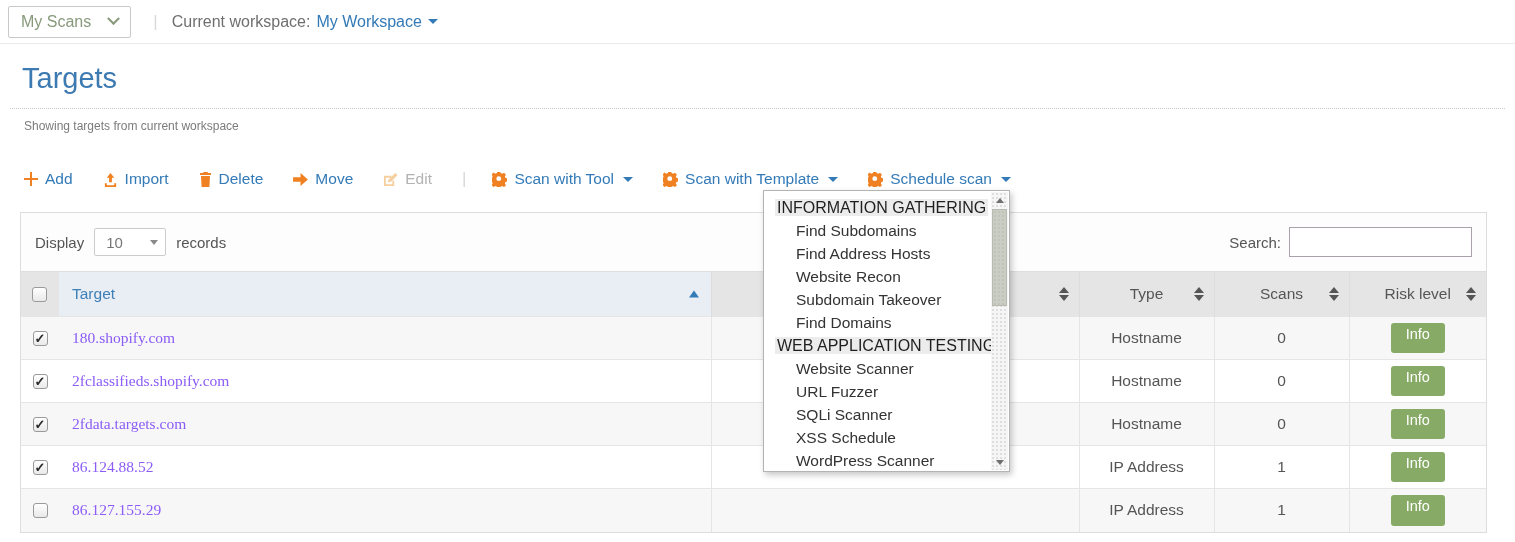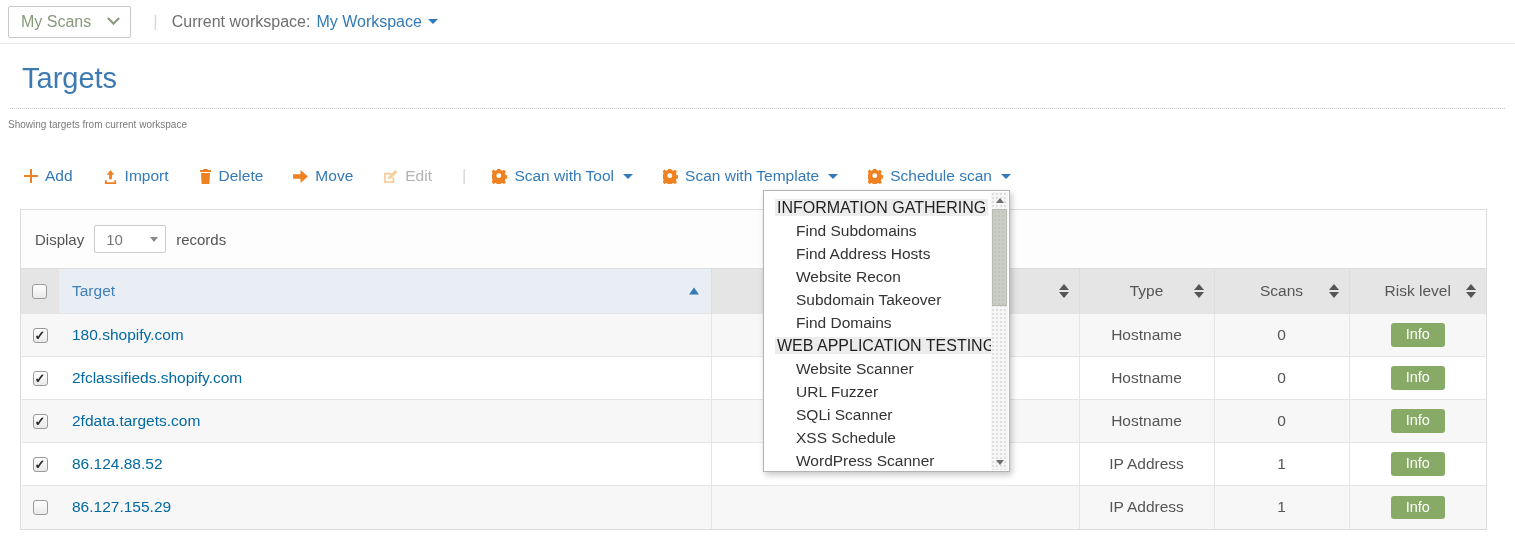--- a/index.html
+++ b/index.html
@@ -15,21 +15,21 @@
     transform:rotate(45deg) translate(-2px,-2px); display:inline-block; }
   .top-divider { color:#d8d8d8; margin:0 14px 0 22px; font-size:17px; }
   .ws-label { color:#6f6f6f; }
   .ws-name { color:#337ab7; margin-left:6px; cursor:pointer; display:inline-flex; align-items:center; gap:6px; }
   .caret-dn { width:0; height:0; border-left:5px solid transparent; border-right:5px solid transparent;
     border-top:5px solid #337ab7; display:inline-block; }
 
   
   .page-title { font-size:29px; font-weight:400; color:#3d7ab2; margin:18px 0 0 22px; }
   .dotted-rule { border-bottom:1px dotted #c9c9c9; margin:13px 10px 0 10px; }
-  .subtitle { color:#7b7b7b; font-size:10px; margin:10px 0 0 8px; }
+  .subtitle { color:#7b7b7b; font-size:12px; margin:10px 0 0 24px; }
 
   
   .toolbar { display:flex; align-items:center; margin:36px 0 0 24px; font-size:15.5px; }
   .tb-btn { display:inline-flex; align-items:center; gap:7px; color:#337ab7; cursor:pointer; margin-right:30px; }
   .tb-btn .ic { color:#f08122; display:inline-flex; }
   .tb-btn.disabled { color:#b3b3b3; cursor:default; }
   .tb-btn.disabled .ic { color:#f5cf9f; }
   .tb-sep { color:#d8d8d8; margin:0 26px 0 0; font-size:17px; }
   .tb-btn .caret-dn { margin-left:2px; }
 
@@ -50,38 +50,38 @@
   col.c-check{width:38px;} col.c-target{width:652px;} col.c-mid{width:368px;}
   col.c-type{width:135px;} col.c-scans{width:135px;} col.c-risk{width:137px;}
   th { height:45px; background:#e5e5e5; border-top:1px solid #ddd; border-left:1px solid #ddd;
     font-weight:400; color:#555; position:relative; cursor:pointer; }
   th:first-child { border-left:none; }
   th.th-target { background:#e9eef5; text-align:left; padding-left:13px; color:#3d7fb7; border-left:none; }
   td { height:43px; border-top:1px solid #e5e5e5; border-left:1px solid #e5e5e5; text-align:center; color:#555; }
   td:first-child, td:nth-child(2) { border-left:none; }
   td.td-target { text-align:left; padding-left:13px; }
   tr.odd td { background:#f7f7f7; }
-  a.target-link { color:#0369a1; text-decoration:none; cursor:pointer; }
+  a.target-link { color:#8b5cf6; text-decoration:none; cursor:pointer;font-family:Liberation Serif, serif; }
 
   .sort-both { position:absolute; right:10px; top:50%; transform:translateY(-50%);
     display:flex; flex-direction:column; gap:2px; }
   .sort-both .up { width:0;height:0;border-left:5px solid transparent;border-right:5px solid transparent;
     border-bottom:6px solid #555; }
   .sort-both .dn { width:0;height:0;border-left:5px solid transparent;border-right:5px solid transparent;
     border-top:6px solid #555; }
   .sort-asc { position:absolute; right:12px; top:50%; transform:translateY(-50%);
     width:0;height:0;border-left:5px solid transparent;border-right:5px solid transparent;
     border-bottom:7px solid #337ab7; }
 
   .cb { width:15px; height:15px; border:1px solid #9a9a9a; border-radius:3px; margin:0 auto;
     background:linear-gradient(#ffffff,#e9e9e9); display:flex; align-items:center; justify-content:center;
     font-size:13px; font-weight:bold; color:#2b2b2b; cursor:pointer; line-height:1; }
   th .cb { margin-left:11px; }
 
-  .badge { display:inline-block; background:#87aa66; color:#fff; padding:4px 15px 5px;
+  .badge { display:inline-block; background:#87aa66; color:#fff; padding:4px 15px 12px;
     border-radius:3px; font-size:14.5px; line-height:1; }
 
   
   .dd-panel { position:absolute; left:763px; top:190px; width:247px; height:282px; background:#fff;
     border:1px solid #b3b3b3; box-shadow:2px 3px 6px rgba(0,0,0,.22); z-index:20; overflow:hidden; }
   .dd-content { position:absolute; left:0; top:0; right:17px; bottom:0; padding-top:5px; }
   .dd-group { font-size:16px; color:#1f1f1f; line-height:23px; padding-left:11px; white-space:nowrap; }
   .dd-group span { background:#ececec; padding:0 2px; }
   .dd-item { font-size:15.5px; color:#333; line-height:23px; padding-left:32px; cursor:pointer; white-space:nowrap; }
 
@@ -196,20 +196,24 @@
 
 <div class="widget">
   <div class="controls">
     <div class="ctrl-left">
       <span>Display</span>
       <span class="pagesize">
         <span>10</span>
         <span class="caret-sm"></span>
       </span>
       <span>records</span>
+    </div>
+    <div class="ctrl-right">
+      <span>Search:</span>
+      <input class="search-input" type="text" value="" style="">
     </div>
   </div>
 
   <table>
     <colgroup>
       <col class="c-check">
         <col class="c-target">
         <col class="c-mid">
       <col class="c-type">
         <col class="c-scans">

